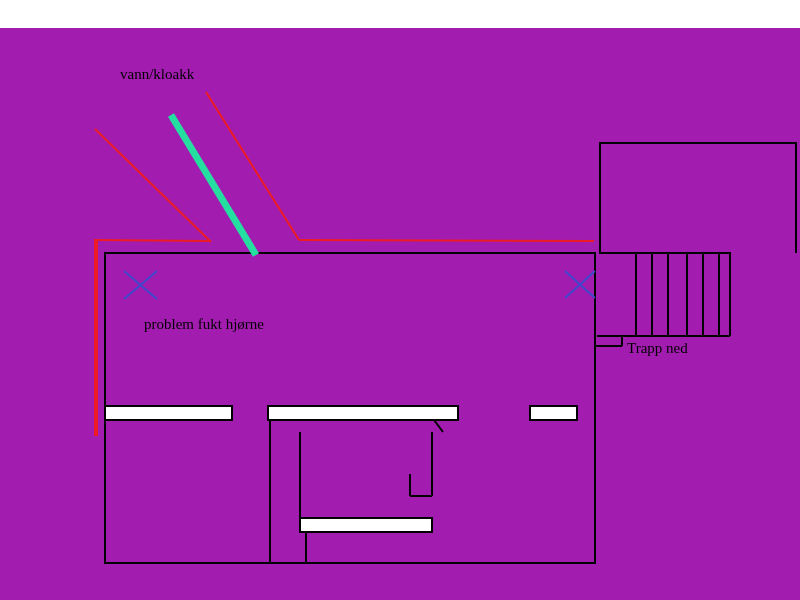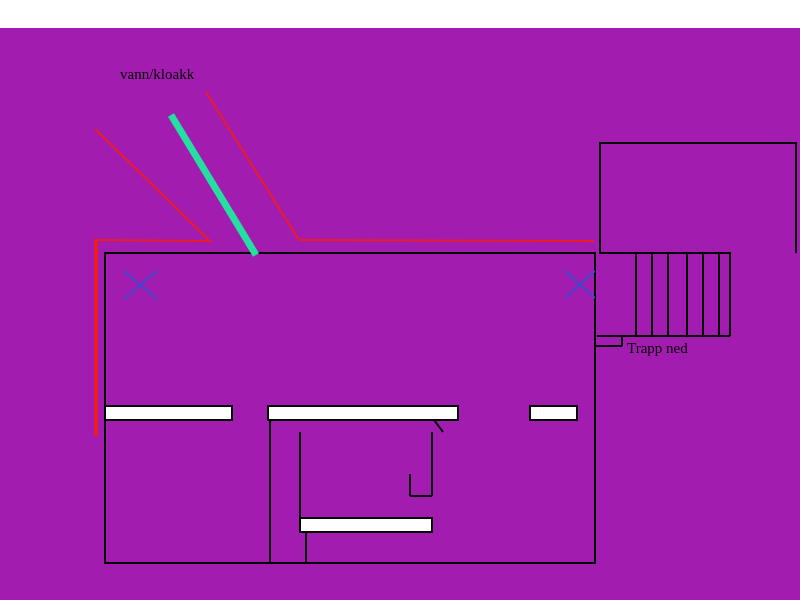--- a/index.html
+++ b/index.html
@@ -101,15 +101,16 @@
         <line x1="157" y1="243" x2="124" y2="271"></line>
       </g>
       <g>
         <line x1="565" y1="243" x2="595" y2="270"></line>
         <line x1="595" y1="243" x2="565" y2="270"></line>
       </g>
     </g>
   </svg>
 
   <div class="label label-pipes">vann/kloakk</div>
+  <div class="label label-moisture">problem fukt hjørne</div>
   <div class="label label-stairs">Trapp ned</div>
 
 </div>
 
 </body></html>

